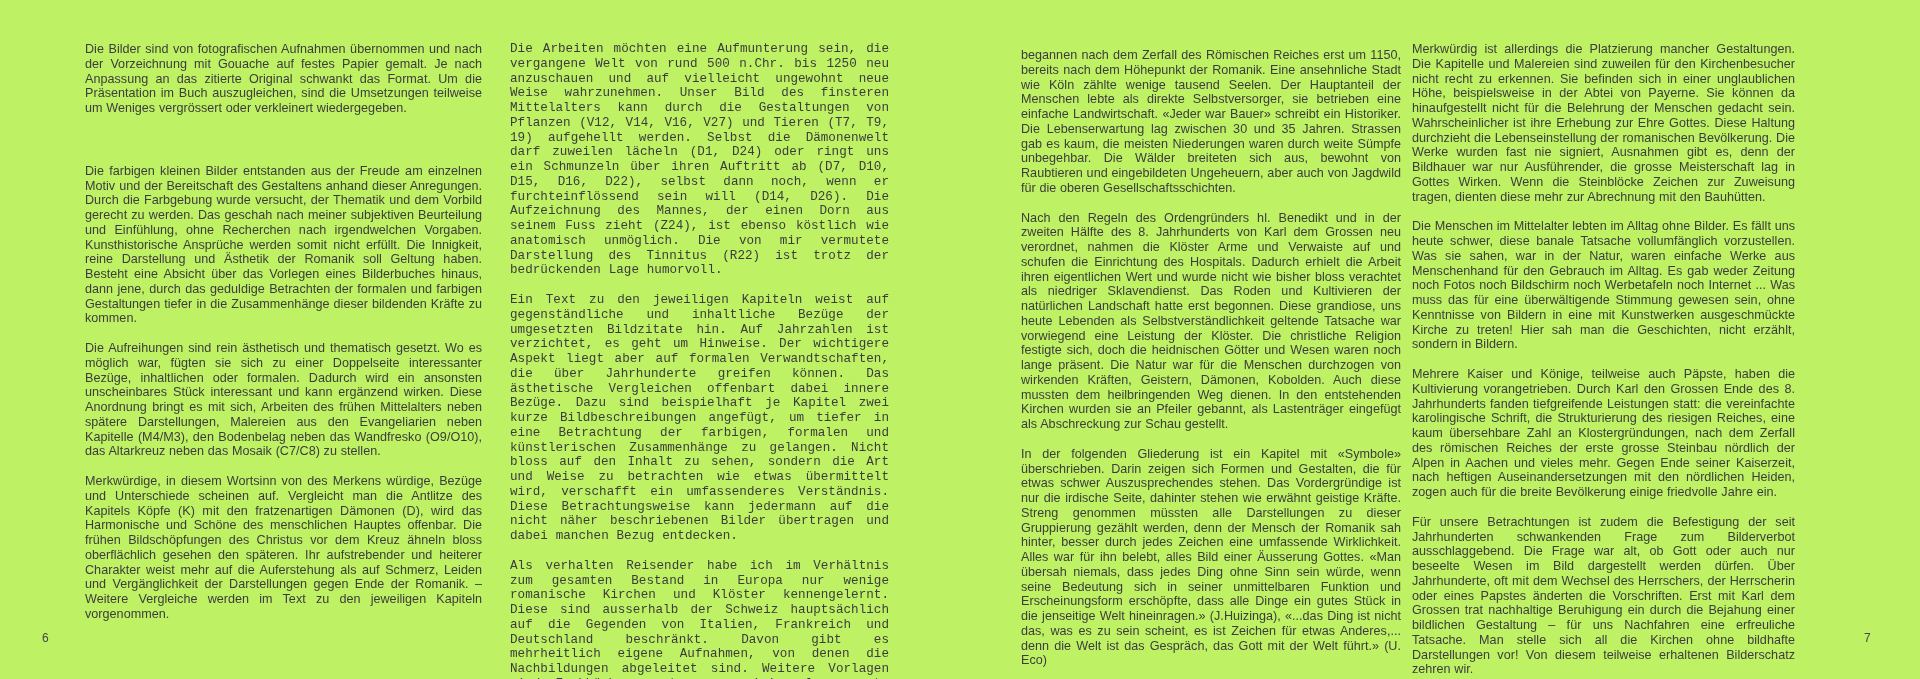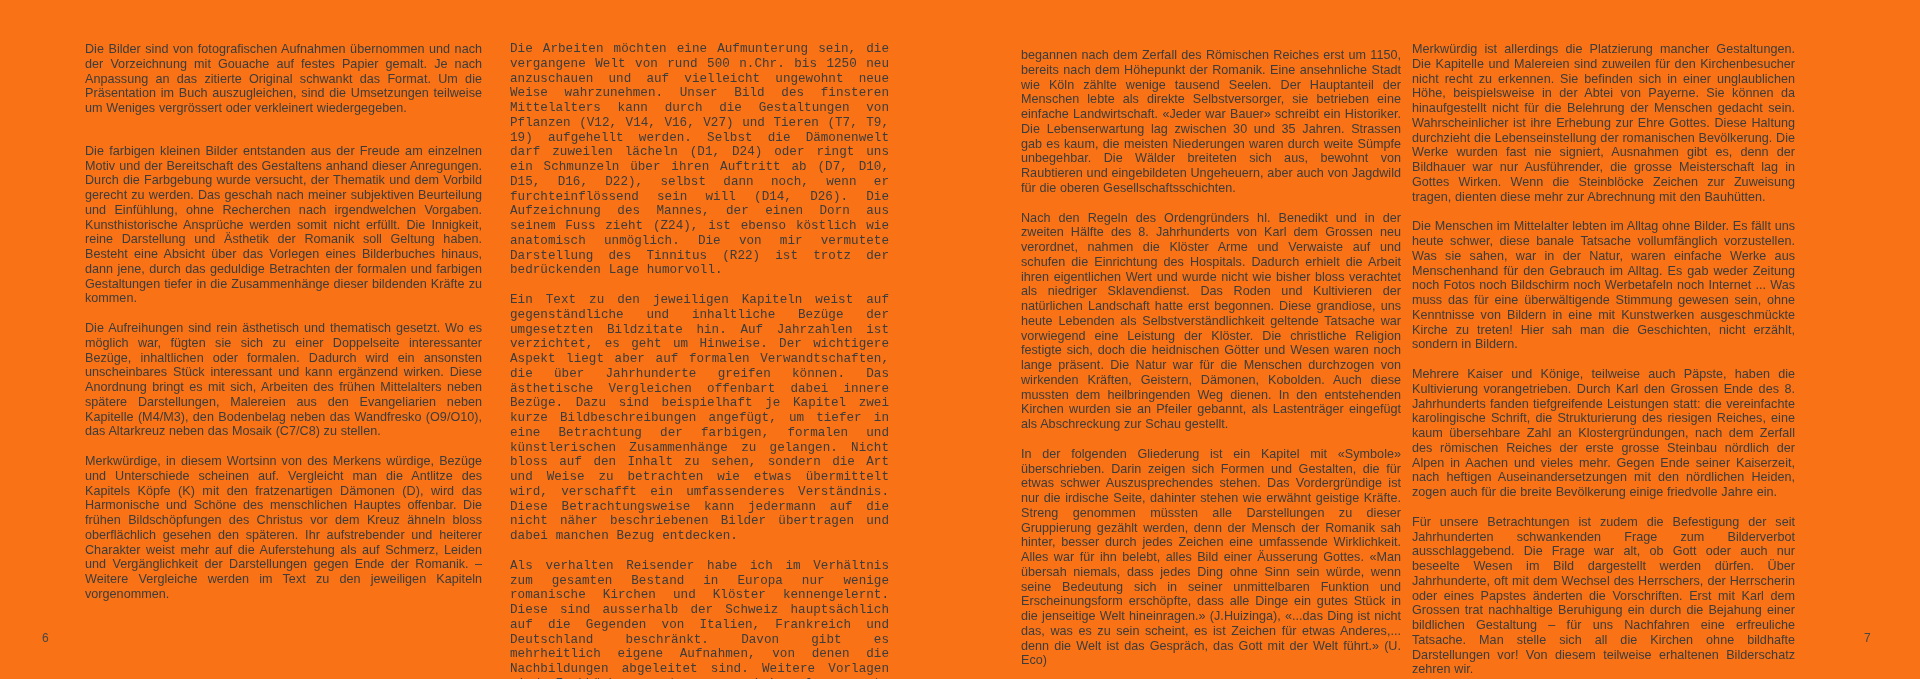--- a/index.html
+++ b/index.html
@@ -26,35 +26,35 @@
     word-spacing: 0.2px;
     hyphens: auto;
     -webkit-hyphens: auto;
   }
   .col-1 { left: 85px;   width: 397px; }
   .col-2 { left: 510px;  width: 379px; font-family: Liberation Mono, monospace; }
   .col-3 { left: 1021px; width: 380px; margin-top: 6px; }
   .col-4 { left: 1412px; width: 383px; }
   .para { margin: 0; }
   .sp-normal { margin-top: 15px; }
-  .sp-large  { margin-top: 28px; }
+  .sp-large  { margin-top: 48px; }
   .page-number {
     position: absolute;
     top: 632px;
     font-size: 12px;
     line-height: 12px;
     color: #474747;
   }
   .page-number-left  { left: 42px; }
   .page-number-right { left: 1864px; }
 </style>
 </head>
 <body>
 
-<div class="spread" style="background: #f97316; color: rgb(60, 60, 60);">
+<div class="spread" style="background: #bef264; color: rgb(60, 60, 60);">
   <div class="column col-1">
       <p class="para sp-none">Die Bilder sind von fotografischen Aufnahmen übernommen und nach der Vorzeichnung mit Gouache auf festes Papier gemalt. Je nach Anpassung an das zitierte Original schwankt das Format. Um die Präsentation im Buch auszugleichen, sind die Umsetzungen teilweise um Weniges vergrössert oder verkleinert wiedergegeben.</p>
       <p class="para sp-large">Die farbigen kleinen Bilder entstanden aus der Freude am einzelnen Motiv und der Bereitschaft des Gestaltens anhand dieser Anregungen. Durch die Farbgebung wurde versucht, der Thematik und dem Vorbild gerecht zu werden. Das geschah nach meiner subjektiven Beurteilung und Einfühlung, ohne Recherchen nach irgendwelchen Vorgaben. Kunsthistorische Ansprüche werden somit nicht erfüllt. Die Innigkeit, reine Darstellung und Ästhetik der Romanik soll Geltung haben. Besteht eine Absicht über das Vorlegen eines Bilderbuches hinaus, dann jene, durch das geduldige Betrachten der formalen und farbigen Gestaltungen tiefer in die Zusammenhänge dieser bildenden Kräfte zu kommen.</p>
       <p class="para sp-normal">Die Aufreihungen sind rein ästhetisch und thematisch gesetzt. Wo es möglich war, fügten sie sich zu einer Doppelseite interessanter Bezüge, inhaltlichen oder formalen. Dadurch wird ein ansonsten unscheinbares Stück interessant und kann ergänzend wirken. Diese Anordnung bringt es mit sich, Arbeiten des frühen Mittelalters neben spätere Darstellungen, Malereien aus den Evangeliarien neben Kapitelle (M4/M3), den Bodenbelag neben das Wandfresko (O9/O10), das Altarkreuz neben das Mosaik (C7/C8) zu stellen.</p>
       <p class="para sp-normal">Merkwürdige, in diesem Wortsinn von des Merkens würdige, Bezüge und Unterschiede scheinen auf. Vergleicht man die Antlitze des Kapitels Köpfe (K) mit den fratzenartigen Dämonen (D), wird das Harmonische und Schöne des menschlichen Hauptes offenbar. Die frühen Bildschöpfungen des Christus vor dem Kreuz ähneln bloss oberflächlich gesehen den späteren. Ihr aufstrebender und heiterer Charakter weist mehr auf die Auferstehung als auf Schmerz, Leiden und Vergänglichkeit der Darstellungen gegen Ende der Romanik. – Weitere Vergleiche werden im Text zu den jeweiligen Kapiteln vorgenommen.</p>
     </div>
   <div class="column col-2">
       <p class="para sp-none">Die Arbeiten möchten eine Aufmunterung sein, die vergangene Welt von rund 500 n.Chr. bis 1250 neu anzuschauen und auf vielleicht ungewohnt neue Weise wahrzunehmen. Unser Bild des finsteren Mittelalters kann durch die Gestaltungen von Pflanzen (V12, V14, V16, V27) und Tieren (T7, T9, 19) aufgehellt werden. Selbst die Dämonenwelt darf zuweilen lächeln (D1, D24) oder ringt uns ein Schmunzeln über ihren Auftritt ab (D7, D10, D15, D16, D22), selbst dann noch, wenn er furchteinflössend sein will (D14, D26). Die Aufzeichnung des Mannes, der einen Dorn aus seinem Fuss zieht (Z24), ist ebenso köstlich wie anatomisch unmöglich. Die von mir vermutete Darstellung des Tinnitus (R22) ist trotz der bedrückenden Lage humorvoll.</p>
       <p class="para sp-normal">Ein Text zu den jeweiligen Kapiteln weist auf gegenständliche und inhaltliche Bezüge der umgesetzten Bildzitate hin. Auf Jahrzahlen ist verzichtet, es geht um Hinweise. Der wichtigere Aspekt liegt aber auf formalen Verwandtschaften, die über Jahrhunderte greifen können. Das ästhetische Vergleichen offenbart dabei innere Bezüge. Dazu sind beispielhaft je Kapitel zwei kurze Bildbeschreibungen angefügt, um tiefer in eine Betrachtung der farbigen, formalen und künstlerischen Zusammenhänge zu gelangen. Nicht bloss auf den Inhalt zu sehen, sondern die Art und Weise zu betrachten wie etwas übermittelt wird, verschafft ein umfassenderes Verständnis. Diese Betrachtungsweise kann jedermann auf die nicht näher beschriebenen Bilder übertragen und dabei manchen Bezug entdecken.</p>
       <p class="para sp-normal">Als verhalten Reisender habe ich im Verhältnis zum gesamten Bestand in Europa nur wenige romanische Kirchen und Klöster kennengelernt. Diese sind ausserhalb der Schweiz hauptsächlich auf die Gegenden von Italien, Frankreich und Deutschland beschränkt. Davon gibt es mehrheitlich eigene Aufnahmen, von denen die Nachbildungen abgeleitet sind. Weitere Vorlagen sind Fachbüchern entnommen, einige lesenswerte sind am Schluss des Buches aufgeführt.</p>

